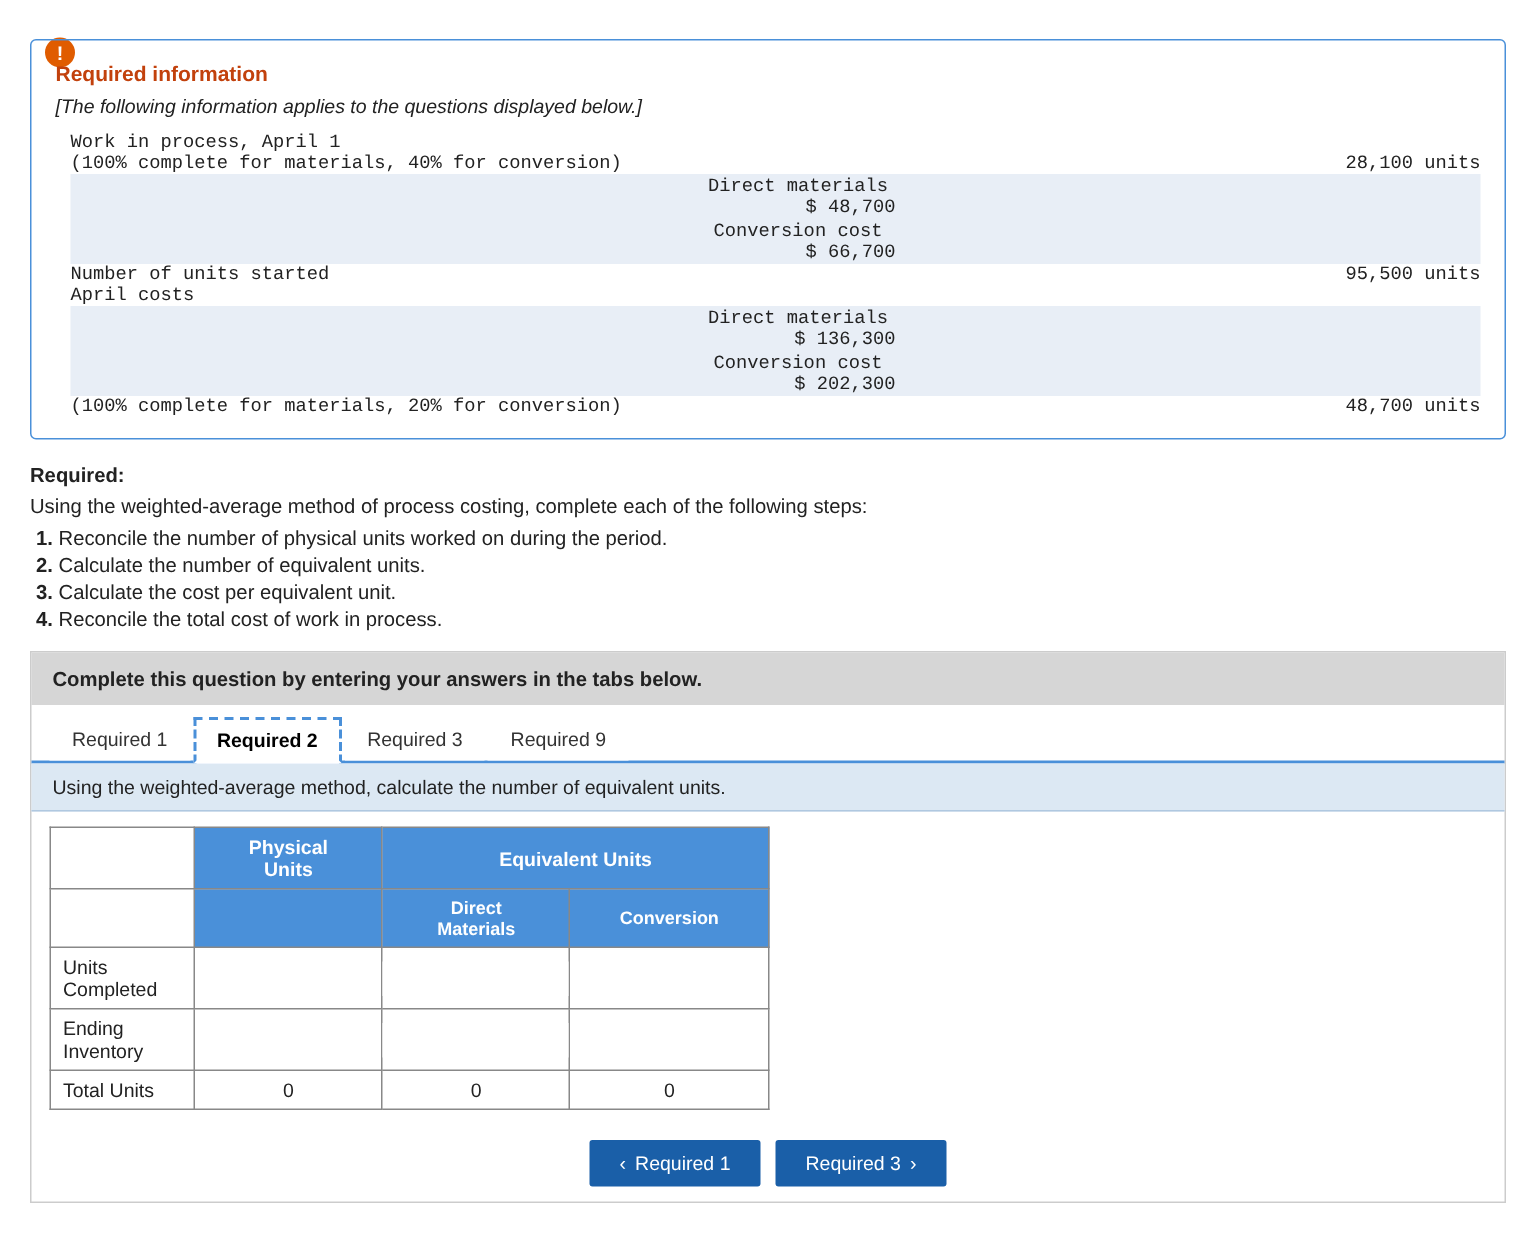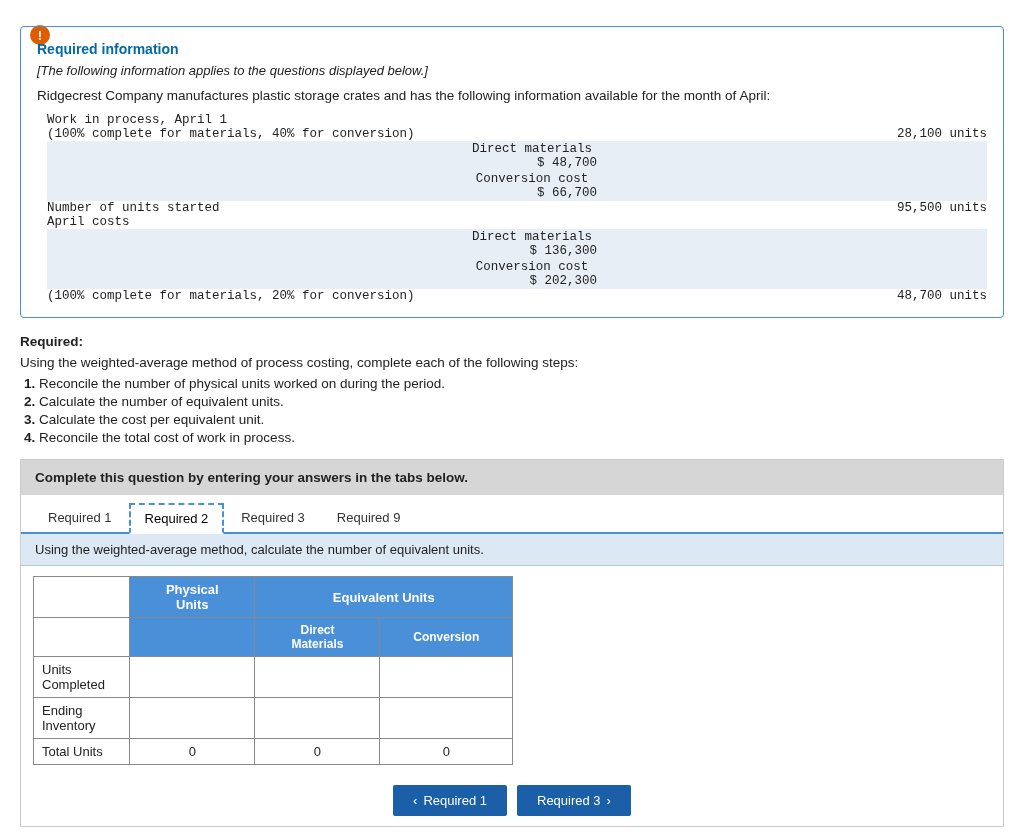--- a/index.html
+++ b/index.html
@@ -29,21 +29,21 @@
 
     .info-box {
       border: 1.5px solid #4a90d9;
       border-radius: 4px;
       padding: 14px 16px 14px 16px;
       margin-bottom: 16px;
       position: relative;
     }
 
     .info-box-title {
-      color: #0369a1;
+      color: #c2410c;
       font-weight: bold;
       font-size: 14px;
       margin-bottom: 6px;
     }
 
     .info-box-subtitle {
       font-style: italic;
       margin-bottom: 10px;
       font-size: 13px;
     }
@@ -134,21 +134,21 @@
       cursor: pointer;
       border: 1px solid transparent;
       border-bottom: none;
       background: #fff;
     }
 
     .tab.active {
       border: 2px dashed #4a90d9;
       border-bottom: 2px solid #fff;
       color: #000;
-      font-weight: normal;
+      font-weight: bold;
       margin-bottom: -2px;
       padding-left: 14px;
     }
 
     .tab.inactive {
       color: #333;
     }
 
     .tab-content-desc {
       background: #dce8f3;
@@ -242,21 +242,20 @@
 <div class="page-wrapper">
   
   <div style="position:relative; display:inline-block; margin-bottom:8px; margin-top:2px;">
     <span class="alert-icon">!</span>
   </div>
 
   
   <div class="info-box">
     <div class="info-box-title">Required information</div>
     <div class="info-box-subtitle">[The following information applies to the questions displayed below.]</div>
-    <div class="info-box-desc">Ridgecrest Company manufactures plastic storage crates and has the following information available for the month of April:</div>
     <div class="data-table">
 
       <div class="row">
         <span class="label">Work in process, April 1</span>
         <span class="value"></span>
       </div>
 
       <div class="row">
         <span class="label">(100% complete for materials, 40% for conversion)</span>
         <span class="value">28,100 units</span>

